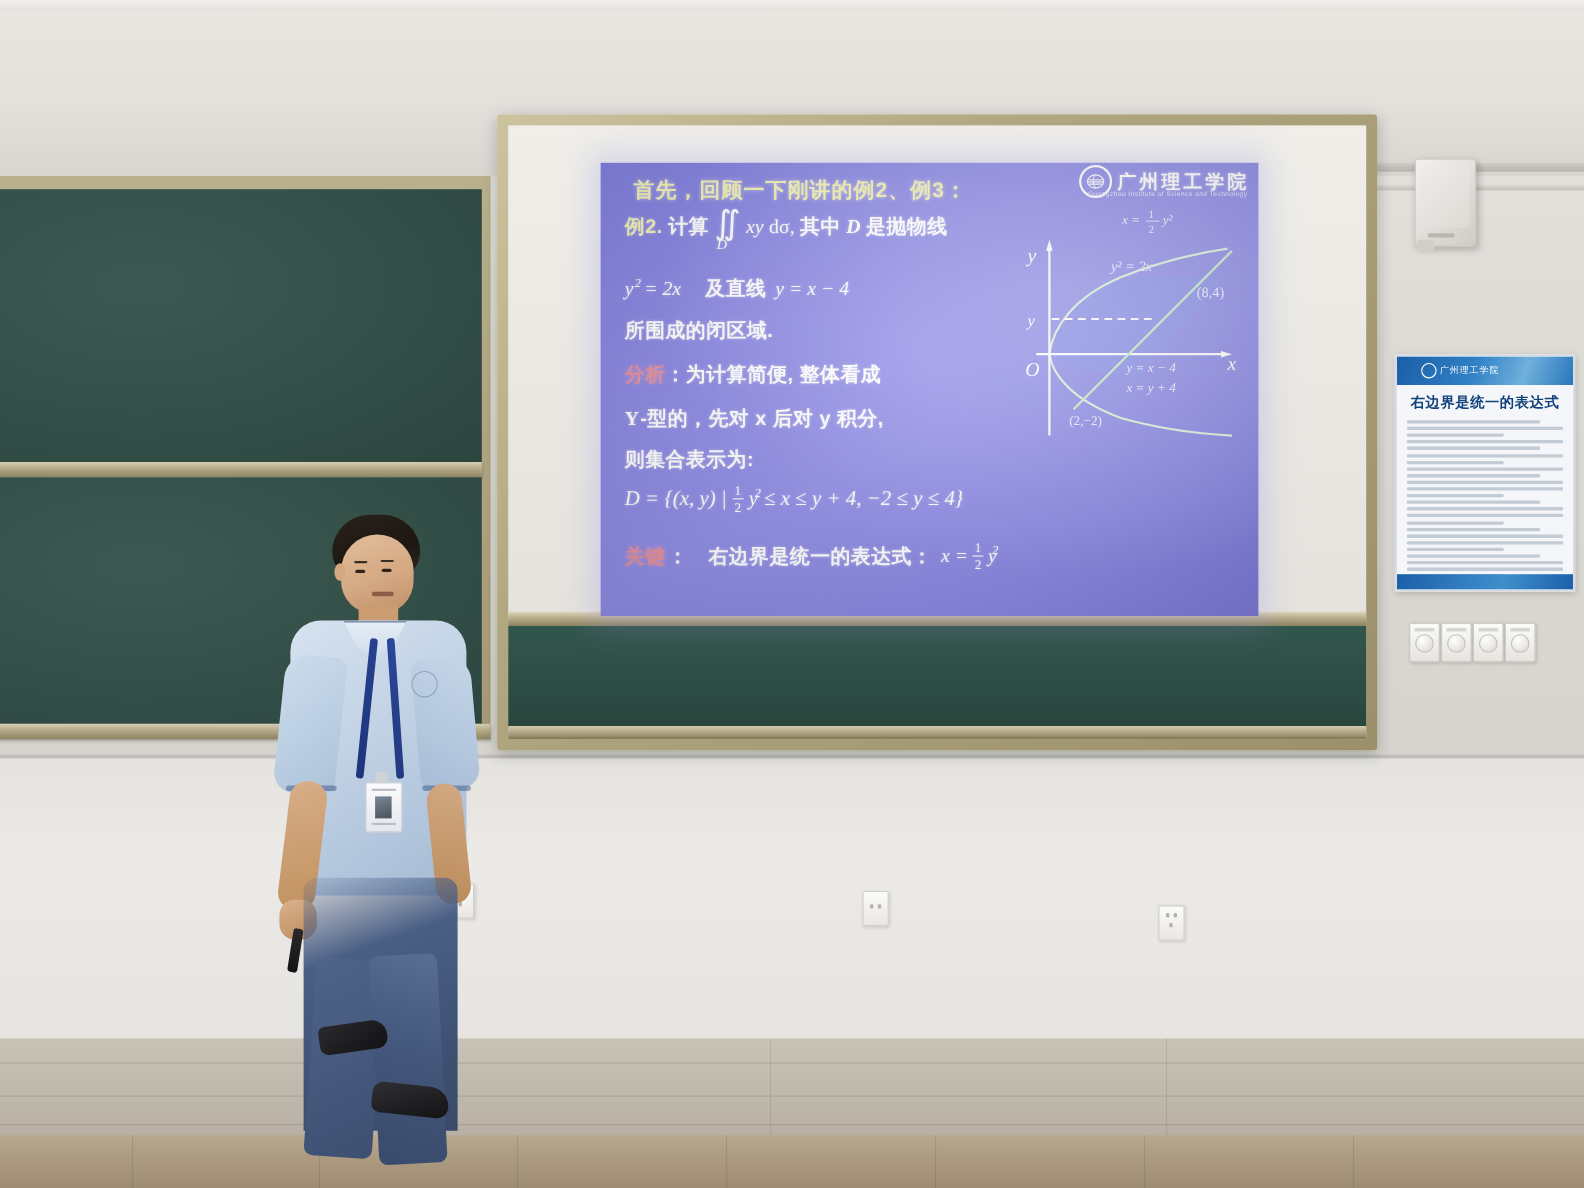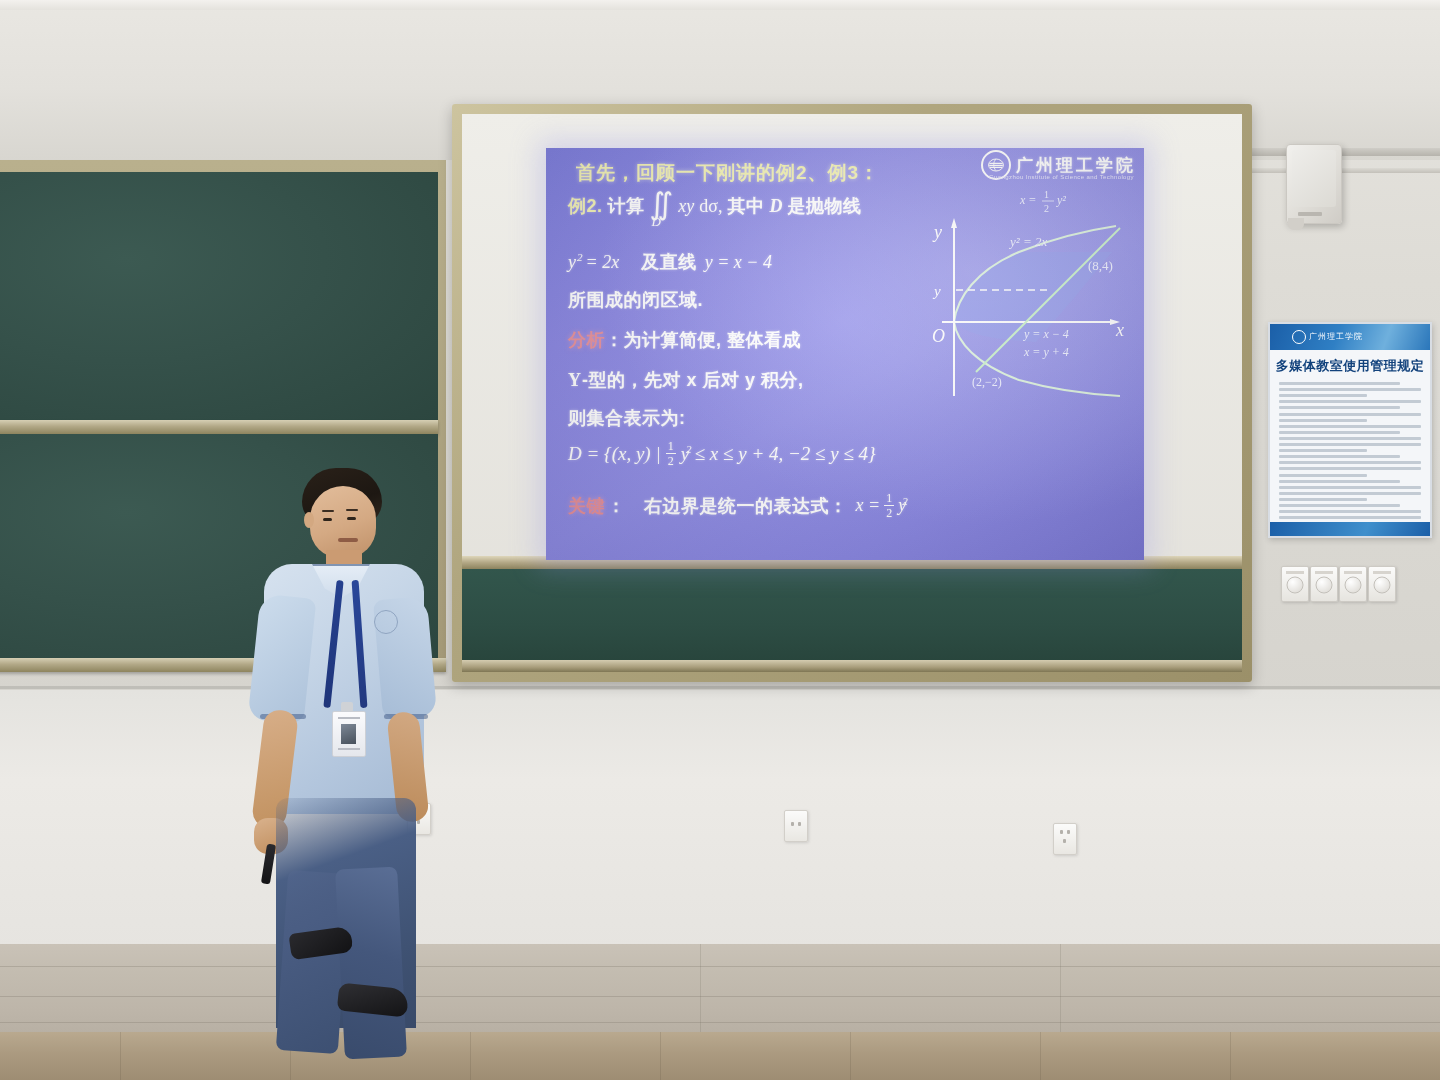--- a/index.html
+++ b/index.html
@@ -356,21 +356,21 @@
     <div class="speaker-grill"></div>
     <div class="speaker-led"></div>
   </div>
   <div class="speaker-arm"></div>
 
   <div class="poster">
     <div class="poster-head">
       <div class="poster-head-logo"></div>
       <div class="poster-head-cn">广州理工学院</div>
     </div>
-    <div class="poster-title">多媒体教室使用管理规定</div>
+    <div class="poster-title">右边界是统一的表达式</div>
     <div class="poster-body">
       <div class="p-row med"></div>
         <div class="p-row"></div>
         <div class="p-row short"></div>
       <div class="p-row"></div>
         <div class="p-row med"></div>
         <div class="p-row"></div>
       <div class="p-row short"></div>
         <div class="p-row"></div>
         <div class="p-row med"></div>

